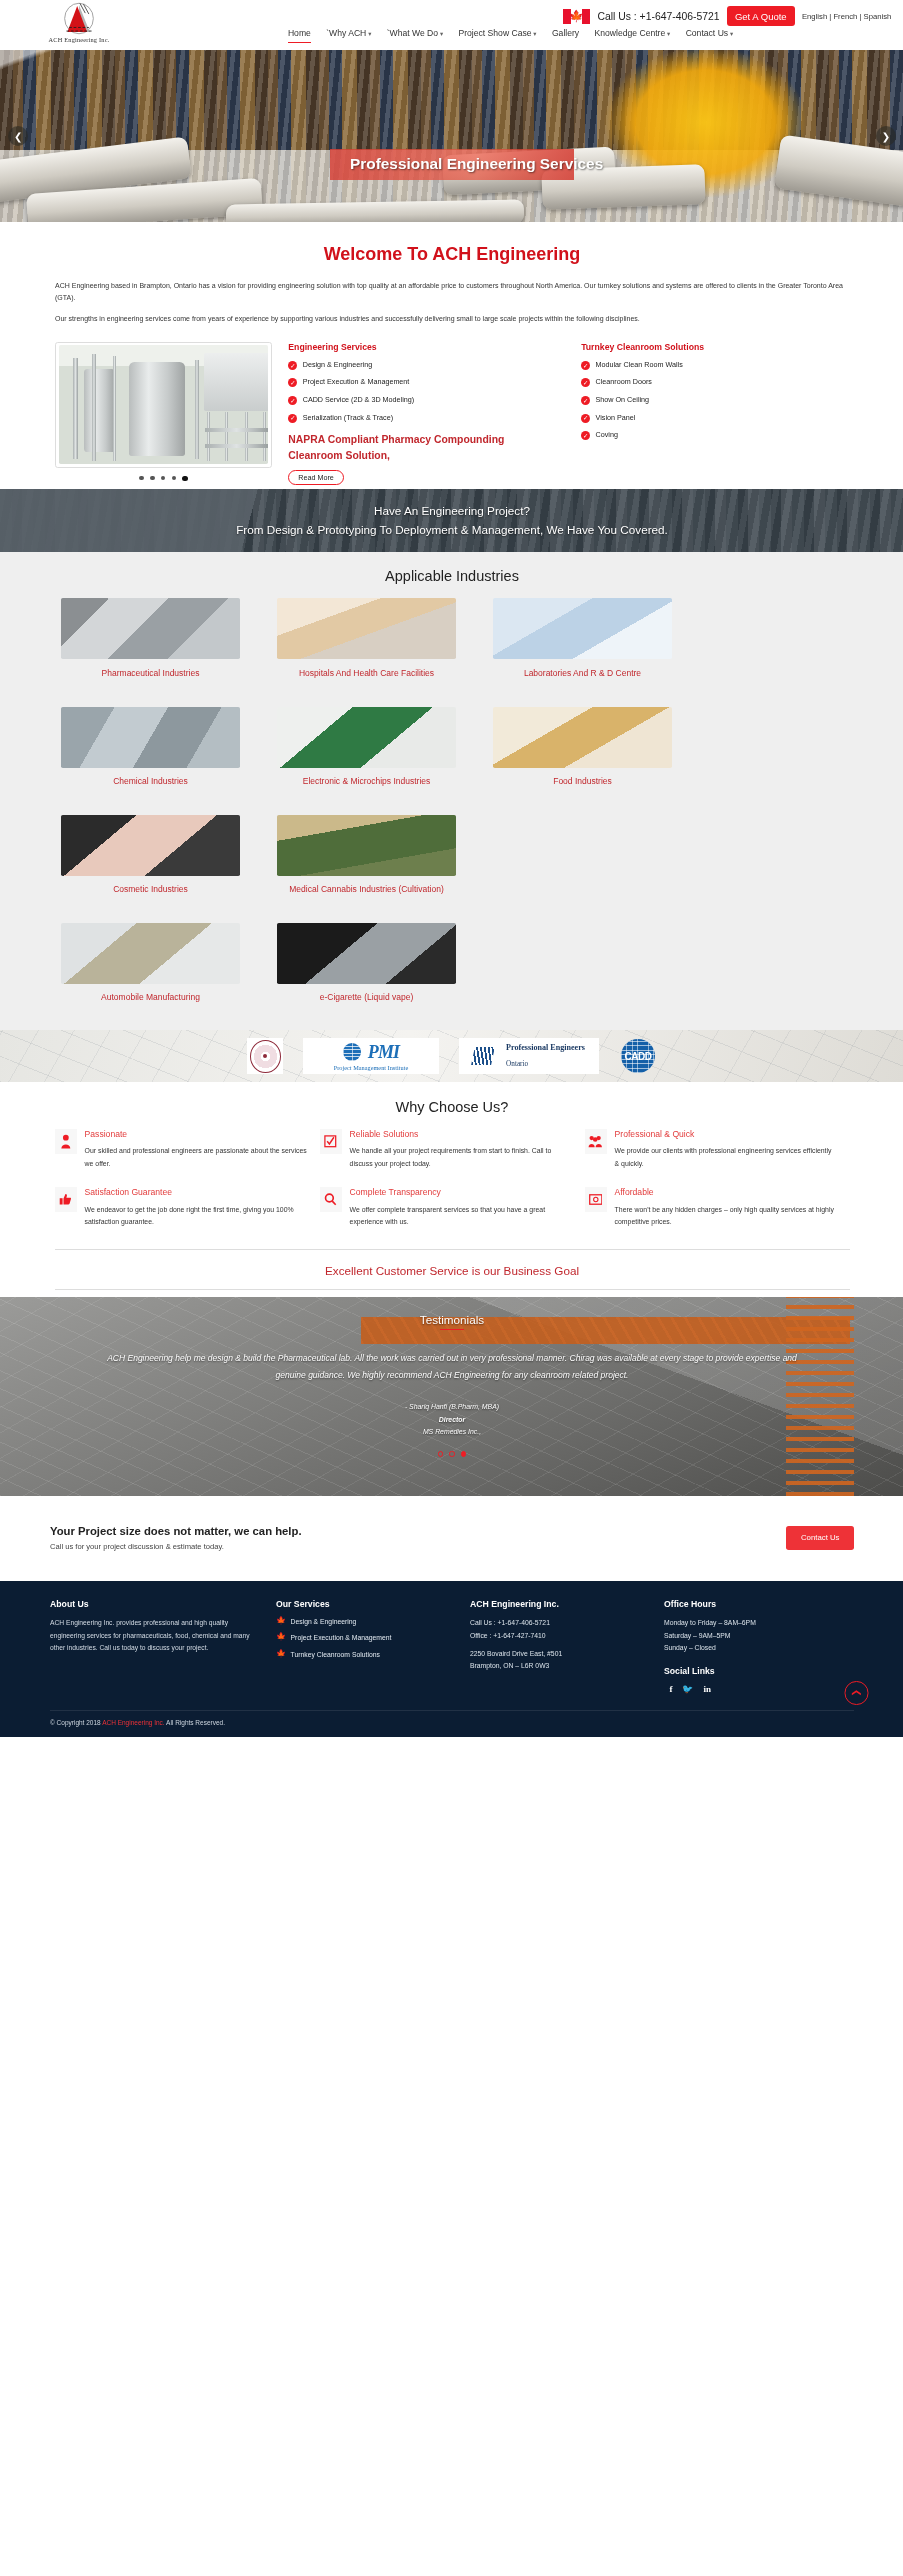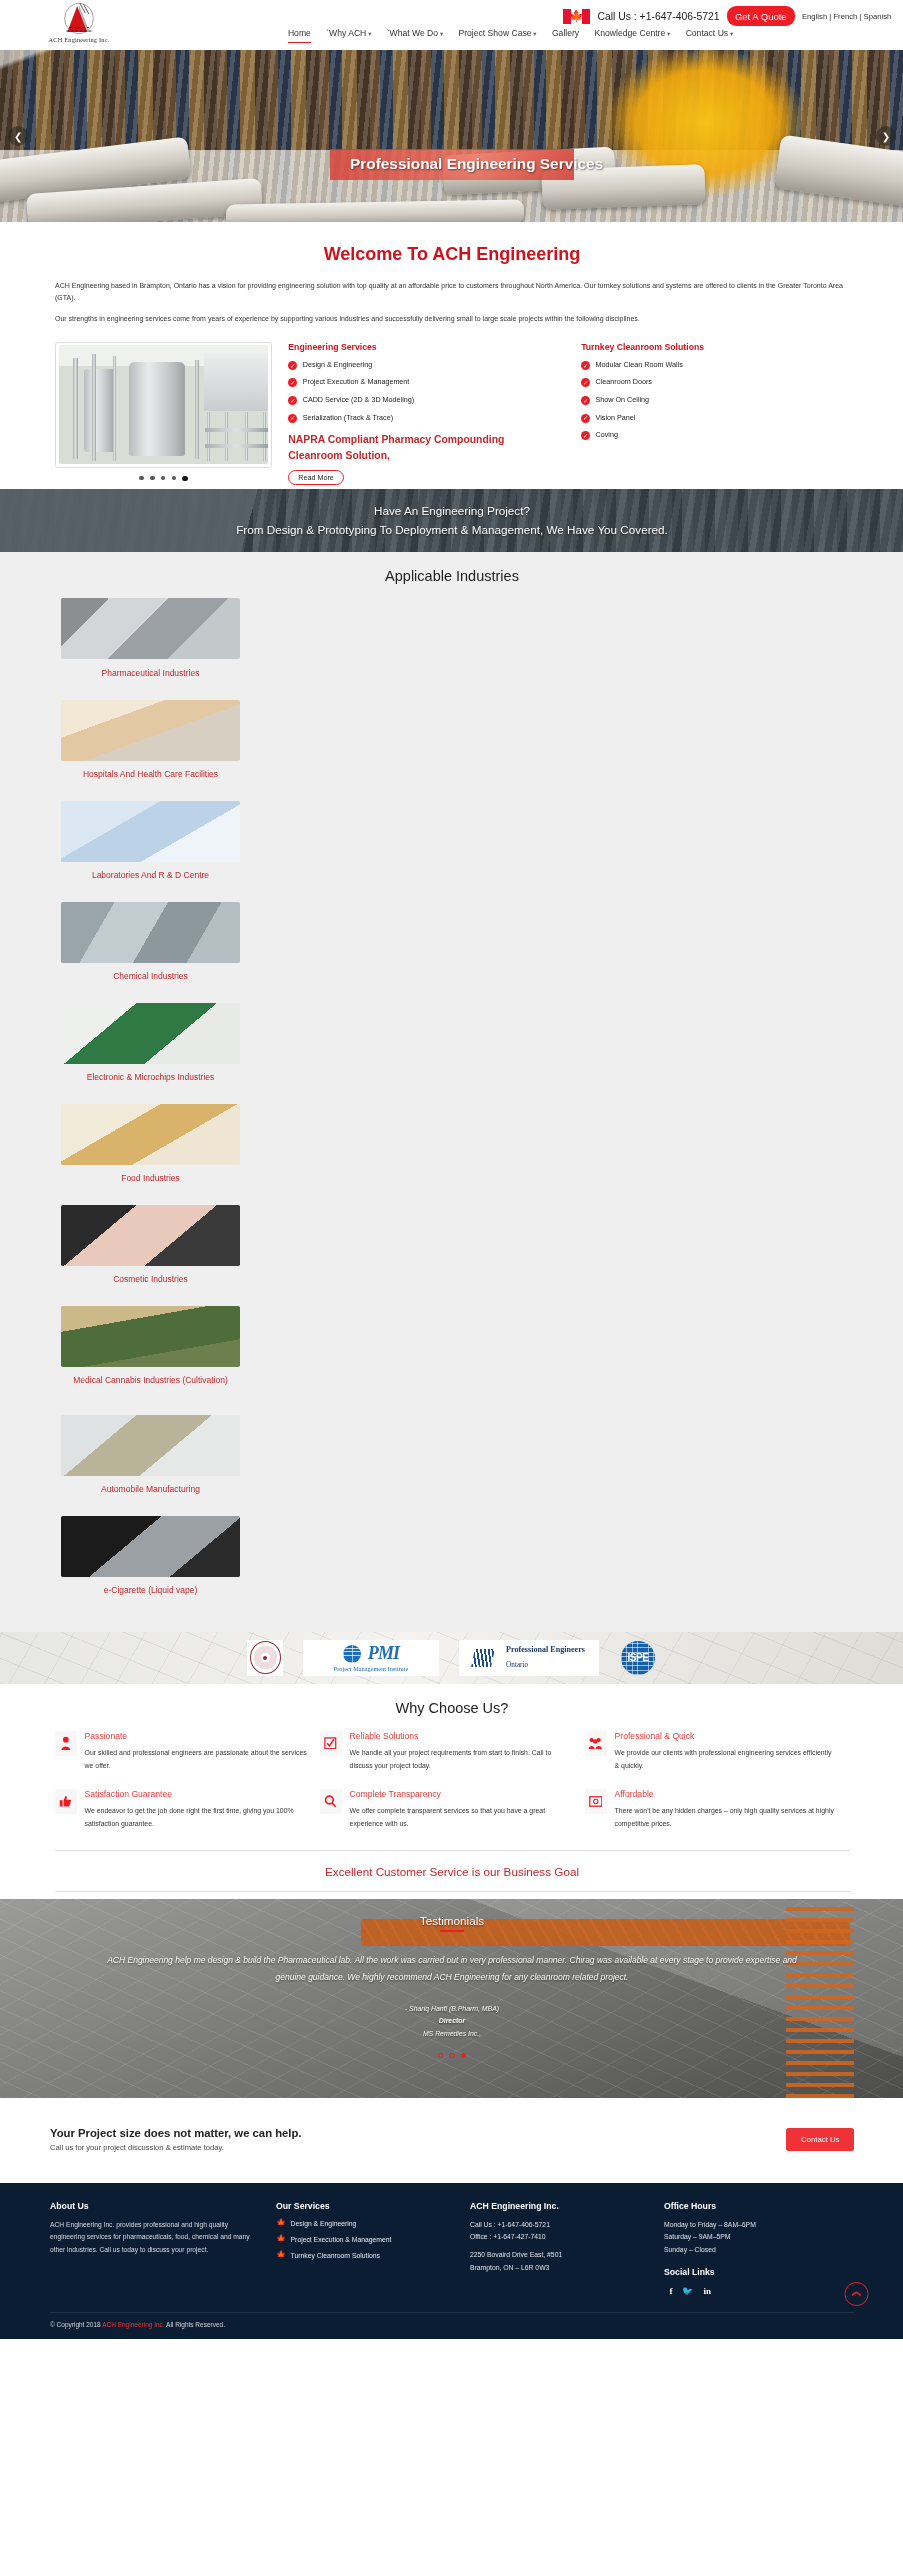--- a/index.html
+++ b/index.html
@@ -10,21 +10,21 @@
   .header{height:50px;background:#fff;position:relative;}
   .logo-wrap{position:absolute;left:25px;top:1.8px;width:108px;text-align:center;}
   .logo-mark{width:52px;height:33px;margin:0 auto;position:relative;}
   .logo-name{font-size:6.3px;color:#333;letter-spacing:0.2px;margin-top:0.9px;font-family:"Liberation Serif",serif;}
   .topbar{position:absolute;right:12.6px;top:6.3px;display:flex;align-items:center;gap:7.2px;}
   .ca-flag{width:27px;height:14.5px;display:inline-block;position:relative;background:#fff;border:none;}
   .ca-flag .bar{position:absolute;top:0;bottom:0;width:8.1px;background:#e8112d;}
   .ca-flag .bar.l{left:0;} .ca-flag .bar.r{right:0;}
   .ca-flag .leaf{position:absolute;left:0;right:0;top:0.9px;text-align:center;color:#e8112d;font-size:11.7px;line-height:12.6px;}
   .callus{font-size:10.4px;color:#222;white-space:nowrap;}
-  .quote-btn{background:#ee1c25;color:#fff;border:none;font-size:9.5px;padding:4.5px 8.1px;border-radius:9px;cursor:pointer;white-space:nowrap;font-family:"Liberation Sans",sans-serif;}
+  .quote-btn{background:#ee1c25;color:#fff;border:none;font-size:9.5px;padding:4.5px 8.1px;border-radius:3px;cursor:pointer;white-space:nowrap;font-family:"Liberation Sans",sans-serif;}
   .langs{font-size:7.7px;color:#333;white-space:nowrap;}
   .nav{position:absolute;left:0;right:0;top:28px;display:flex;justify-content:center;align-items:flex-start;gap:15.4px;padding-left:117px;}
   .nav a{font-size:8.6px;color:#333;text-decoration:none;white-space:nowrap;padding-bottom:3.6px;}
   .nav a.active{border-bottom:1.8px solid #ee1c25;}
   .caret{font-size:6.3px;margin-left:1.8px;color:#666;}
 
   
   .hero{height:172px;position:relative;overflow:hidden;
         background:linear-gradient(180deg,#3f4c6b 0%,#6d6352 35%,#9a8257 55%,#7e7a66 100%);}
   .hero-photo{position:absolute;inset:0;
@@ -83,21 +83,21 @@
       repeating-linear-gradient(100deg, rgba(255,255,255,.10) 0 6.3px, rgba(0,0,0,.13) 6.3px 13.6px),
       repeating-linear-gradient(90deg, #5d6a74 0 11.7px, #46525c 11.7px 22px, #6f7b85 22px 33px),
       linear-gradient(180deg,#555f68,#2f363d);}
   .band-bg:after{content:"";position:absolute;inset:0;background:rgba(40,46,52,.45);}
   .band h2{position:relative;color:#fff;font-size:11.7px;text-shadow:0 0.9px 1.8px rgba(0,0,0,.6);font-weight:normal;}
   .band h3{position:relative;color:#fff;font-size:11.7px;text-shadow:0 0.9px 1.8px rgba(0,0,0,.6);font-weight:normal;}
 
   
   .industries{background:#efefef;padding:16.3px 0 14.5px;}
   .industries h2{text-align:center;font-size:14.5px;color:#222;font-weight:normal;margin-bottom:14.5px;}
-  .ind-grid{width:804px;margin:0 auto;display:flex;flex-wrap:wrap;justify-content:flex-start;gap:8px;flex-direction:column;}
+  .ind-grid{width:804px;margin:0 auto;display:flex;flex-wrap:wrap;justify-content:flex-start;gap:15px;}
   .ind{width:201px;padding:0 11px;margin-bottom:12.6px;text-align:center;}
   .ind-thumb{width:100%;height:61px;border-radius:1.8px;overflow:hidden;background:#ccc;}
   .ind-label{color:#c1272d;font-size:8.5px;line-height:1.45;margin-top:7.2px;cursor:pointer;}
 
   .t1{background:linear-gradient(135deg,#8b8f92 0 20%,#d3d6d8 20% 45%,#9aa0a4 45% 70%,#c3c8cb 70% 100%);}
   .t2{background:linear-gradient(160deg,#f3e7d6 0 30%,#e2c9a4 30% 55%,#d8cfc3 55% 100%);}
   .t3{background:linear-gradient(150deg,#dbe7f2 0 35%,#bcd2e6 35% 65%,#eef4f9 65% 100%);}
   .t4{background:linear-gradient(120deg,#9aa5ab 0 25%,#c2cbd0 25% 50%,#8d989e 50% 75%,#b4bec3 75% 100%);}
   .t5{background:linear-gradient(140deg,#eef0ee 0 30%,#2f7a44 30% 62%,#e8eae8 62% 100%);}
   .t6{background:linear-gradient(150deg,#f2ead9 0 35%,#d9b36a 35% 62%,#efe5d3 62% 100%);}
@@ -415,21 +415,21 @@
     </div>
     <div class="lgo lgo-peo">
       <span class="peo-mark"></span>
       <span class="peo-txt">
         <b>Professional Engineers</b>
         <span>Ontario</span>
       </span>
     </div>
     <div class="lgo lgo-ispe">
       <div class="ispe">
-          <span>ISPE</span>
+          <span>CADD</span>
         </div>
     </div>
   </div>
 
   <div class="why">
     <h2>Why Choose Us?</h2>
     <div class="why-grid">
 
       <div class="why-item">
         <div class="why-ico">

